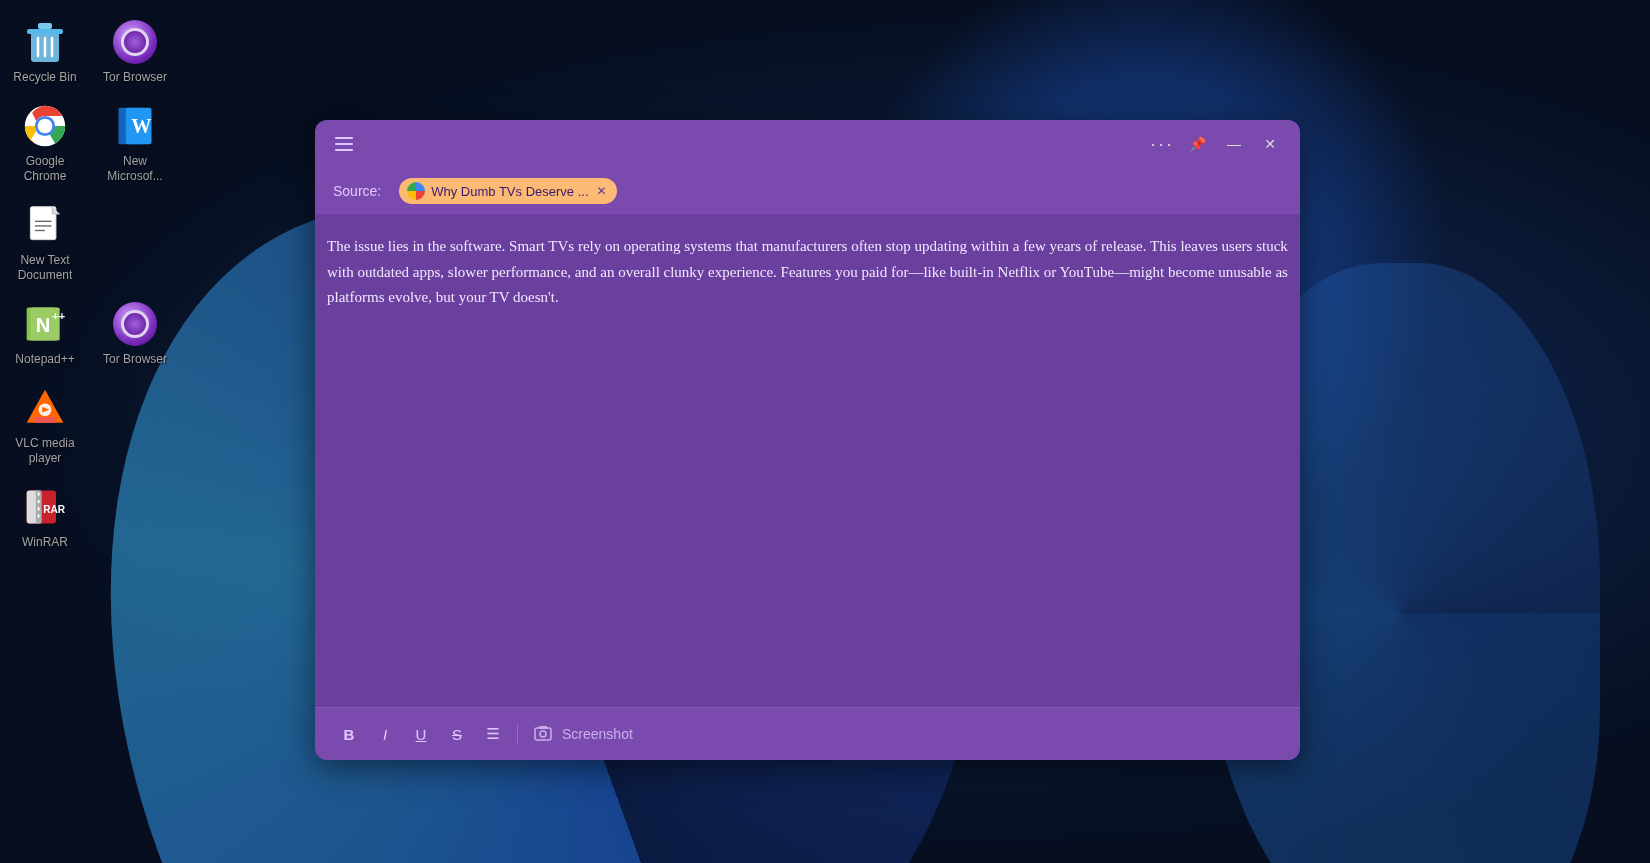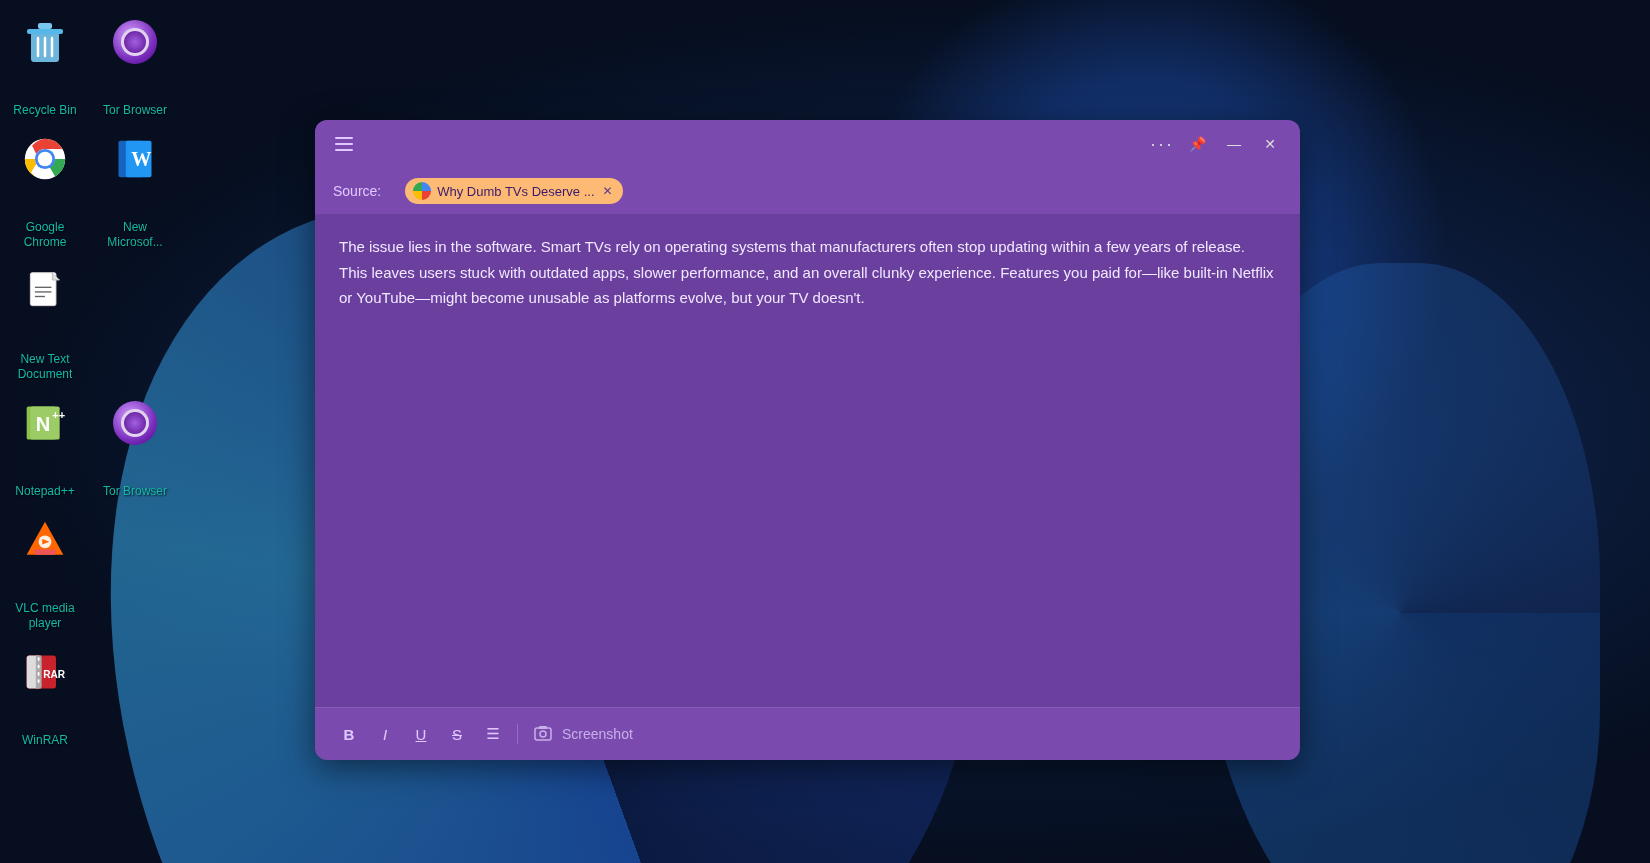--- a/index.html
+++ b/index.html
@@ -92,27 +92,26 @@
       width: 48px;
       height: 48px;
       margin-bottom: 4px;
       display: flex;
       align-items: center;
       justify-content: center;
       font-size: 32px;
     }
 
     .desktop-icon .icon-label {
-      color: #14b8a6;
+      color: #a3a3a3;
       font-size: 12px;
       text-align: center;
       text-shadow: 1px 1px 2px rgba(0,0,0,0.8);
       line-height: 1.3;
       word-break: break-word;
-      margin-top: 33px;
     }
 
     
     .copilot-panel {
       position: absolute;
       top: 120px;
       left: 315px;
       width: 985px;
       height: 640px;
       background: #6b3f9e;
@@ -178,21 +177,21 @@
       color: #ddd;
       font-size: 18px;
       letter-spacing: 2px;
     }
 
     
     .source-bar {
       display: flex;
       align-items: center;
       padding: 10px 18px;
-      gap: 24px;
+      gap: 18px;
       background: #7a4aaf;
     }
 
     .source-label {
       color: #e0c8ff;
       font-size: 14px;
       font-weight: 500;
     }
 
     .source-tab {
@@ -222,22 +221,23 @@
     .source-tab-close {
       color: #5a3a8e;
       font-size: 12px;
       cursor: pointer;
       margin-left: 2px;
     }
 
     
     .panel-content {
       flex: 1;
-      padding: 20px 24px;
+      padding: 20px 12px;
       overflow-y: auto;
+      font-family: Liberation Serif, serif;
     }
 
     .panel-content p {
       color: #f0e8ff;
       font-size: 15px;
       line-height: 1.7;
       font-weight: 400;
     }
 
     

